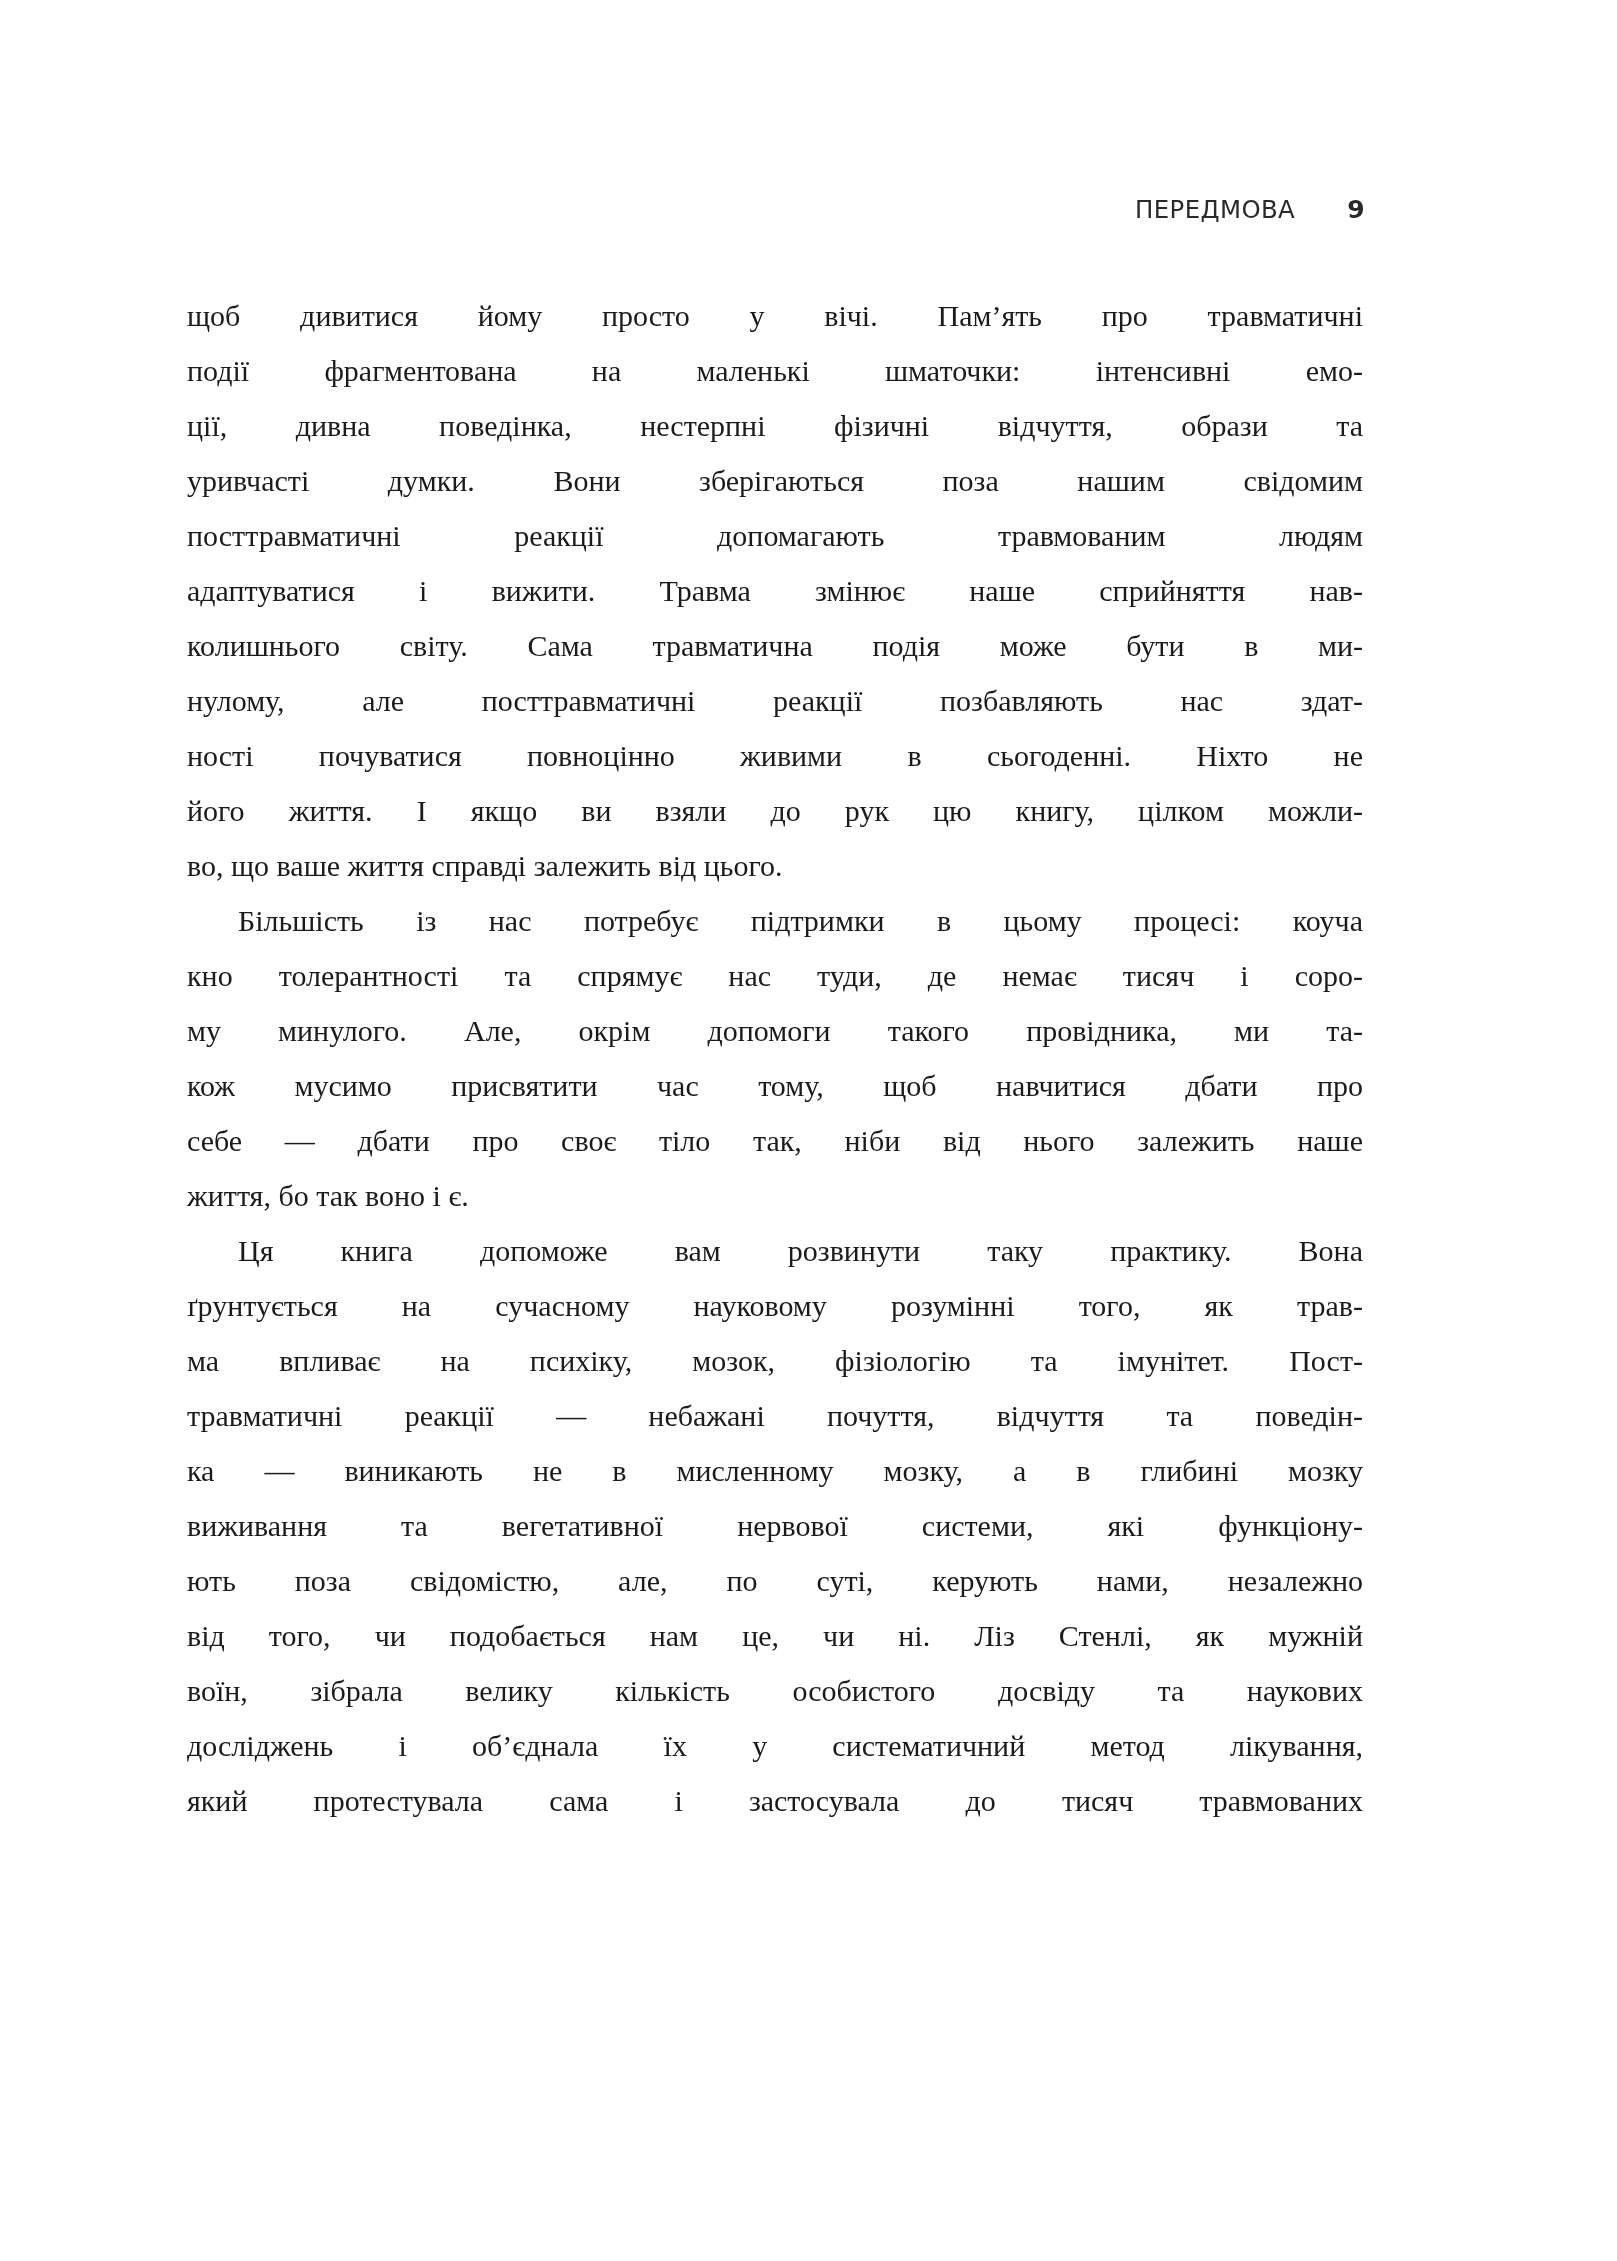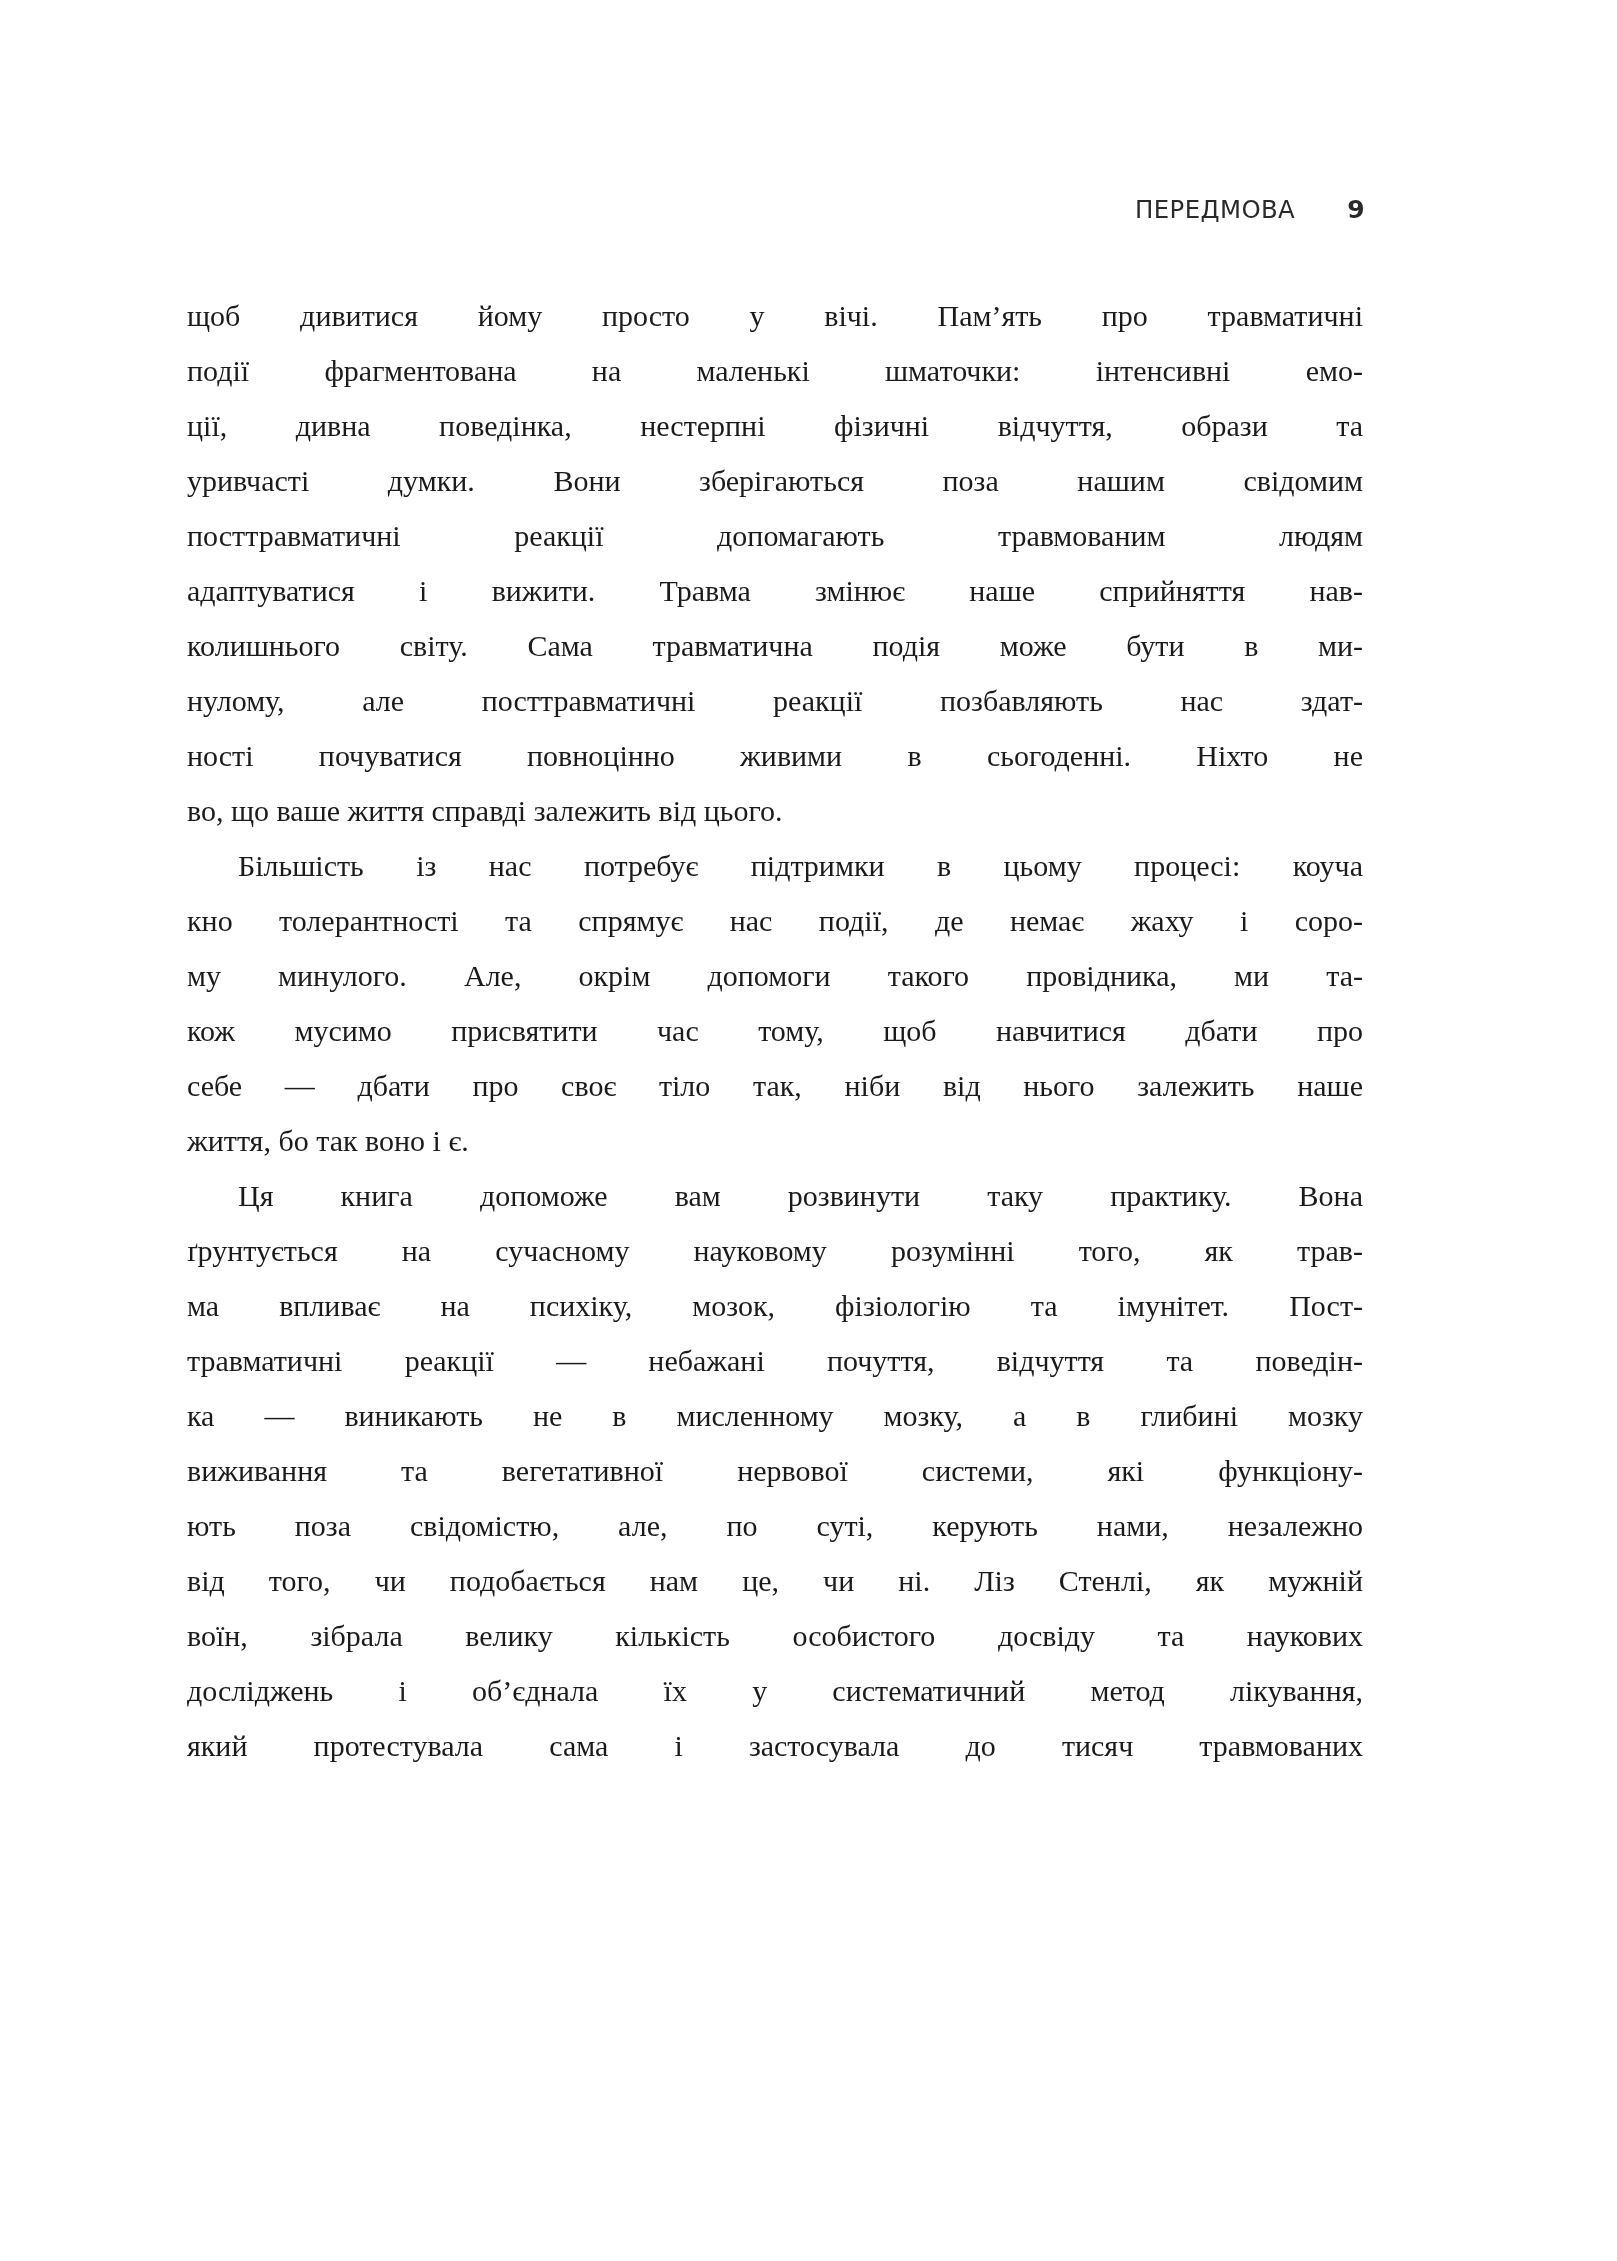--- a/index.html
+++ b/index.html
@@ -38,24 +38,25 @@
 
     <span class="line">щоб дивитися йому просто у вічі. Пам’ять про травматичні</span>
     <span class="line">події фрагментована на маленькі шматочки: інтенсивні емо-</span>
     <span class="line">ції, дивна поведінка, нестерпні фізичні відчуття, образи та</span>
     <span class="line">уривчасті думки. Вони зберігаються поза нашим свідомим</span>
     <span class="line">посттравматичні реакції допомагають травмованим людям</span>
     <span class="line">адаптуватися і вижити. Травма змінює наше сприйняття нав-</span>
     <span class="line">колишнього світу. Сама травматична подія може бути в ми-</span>
     <span class="line">нулому, але посттравматичні реакції позбавляють нас здат-</span>
     <span class="line">ності почуватися повноцінно живими в сьогоденні. Ніхто не</span>
+    <span class="line">його життя. І якщо ви взяли до рук цю книгу, цілком можли-</span>
     <span class="line last">во, що ваше життя справді залежить від цього.</span>
 
     <span class="line indent">Більшість із нас потребує підтримки в цьому процесі: коуча</span>
-    <span class="line">кно толерантності та спрямує нас події, де немає жаху і соро-</span>
+    <span class="line">кно толерантності та спрямує нас туди, де немає тисяч і соро-</span>
     <span class="line">му минулого. Але, окрім допомоги такого провідника, ми та-</span>
     <span class="line">кож мусимо присвятити час тому, щоб навчитися дбати про</span>
     <span class="line">себе — дбати про своє тіло так, ніби від нього залежить наше</span>
     <span class="line last">життя, бо так воно і є.</span>
 
     <span class="line indent">Ця книга допоможе вам розвинути таку практику. Вона</span>
     <span class="line">ґрунтується на сучасному науковому розумінні того, як трав-</span>
     <span class="line">ма впливає на психіку, мозок, фізіологію та імунітет. Пост-</span>
     <span class="line">травматичні реакції — небажані почуття, відчуття та поведін-</span>
     <span class="line">ка — виникають не в мисленному мозку, а в глибині мозку</span>

